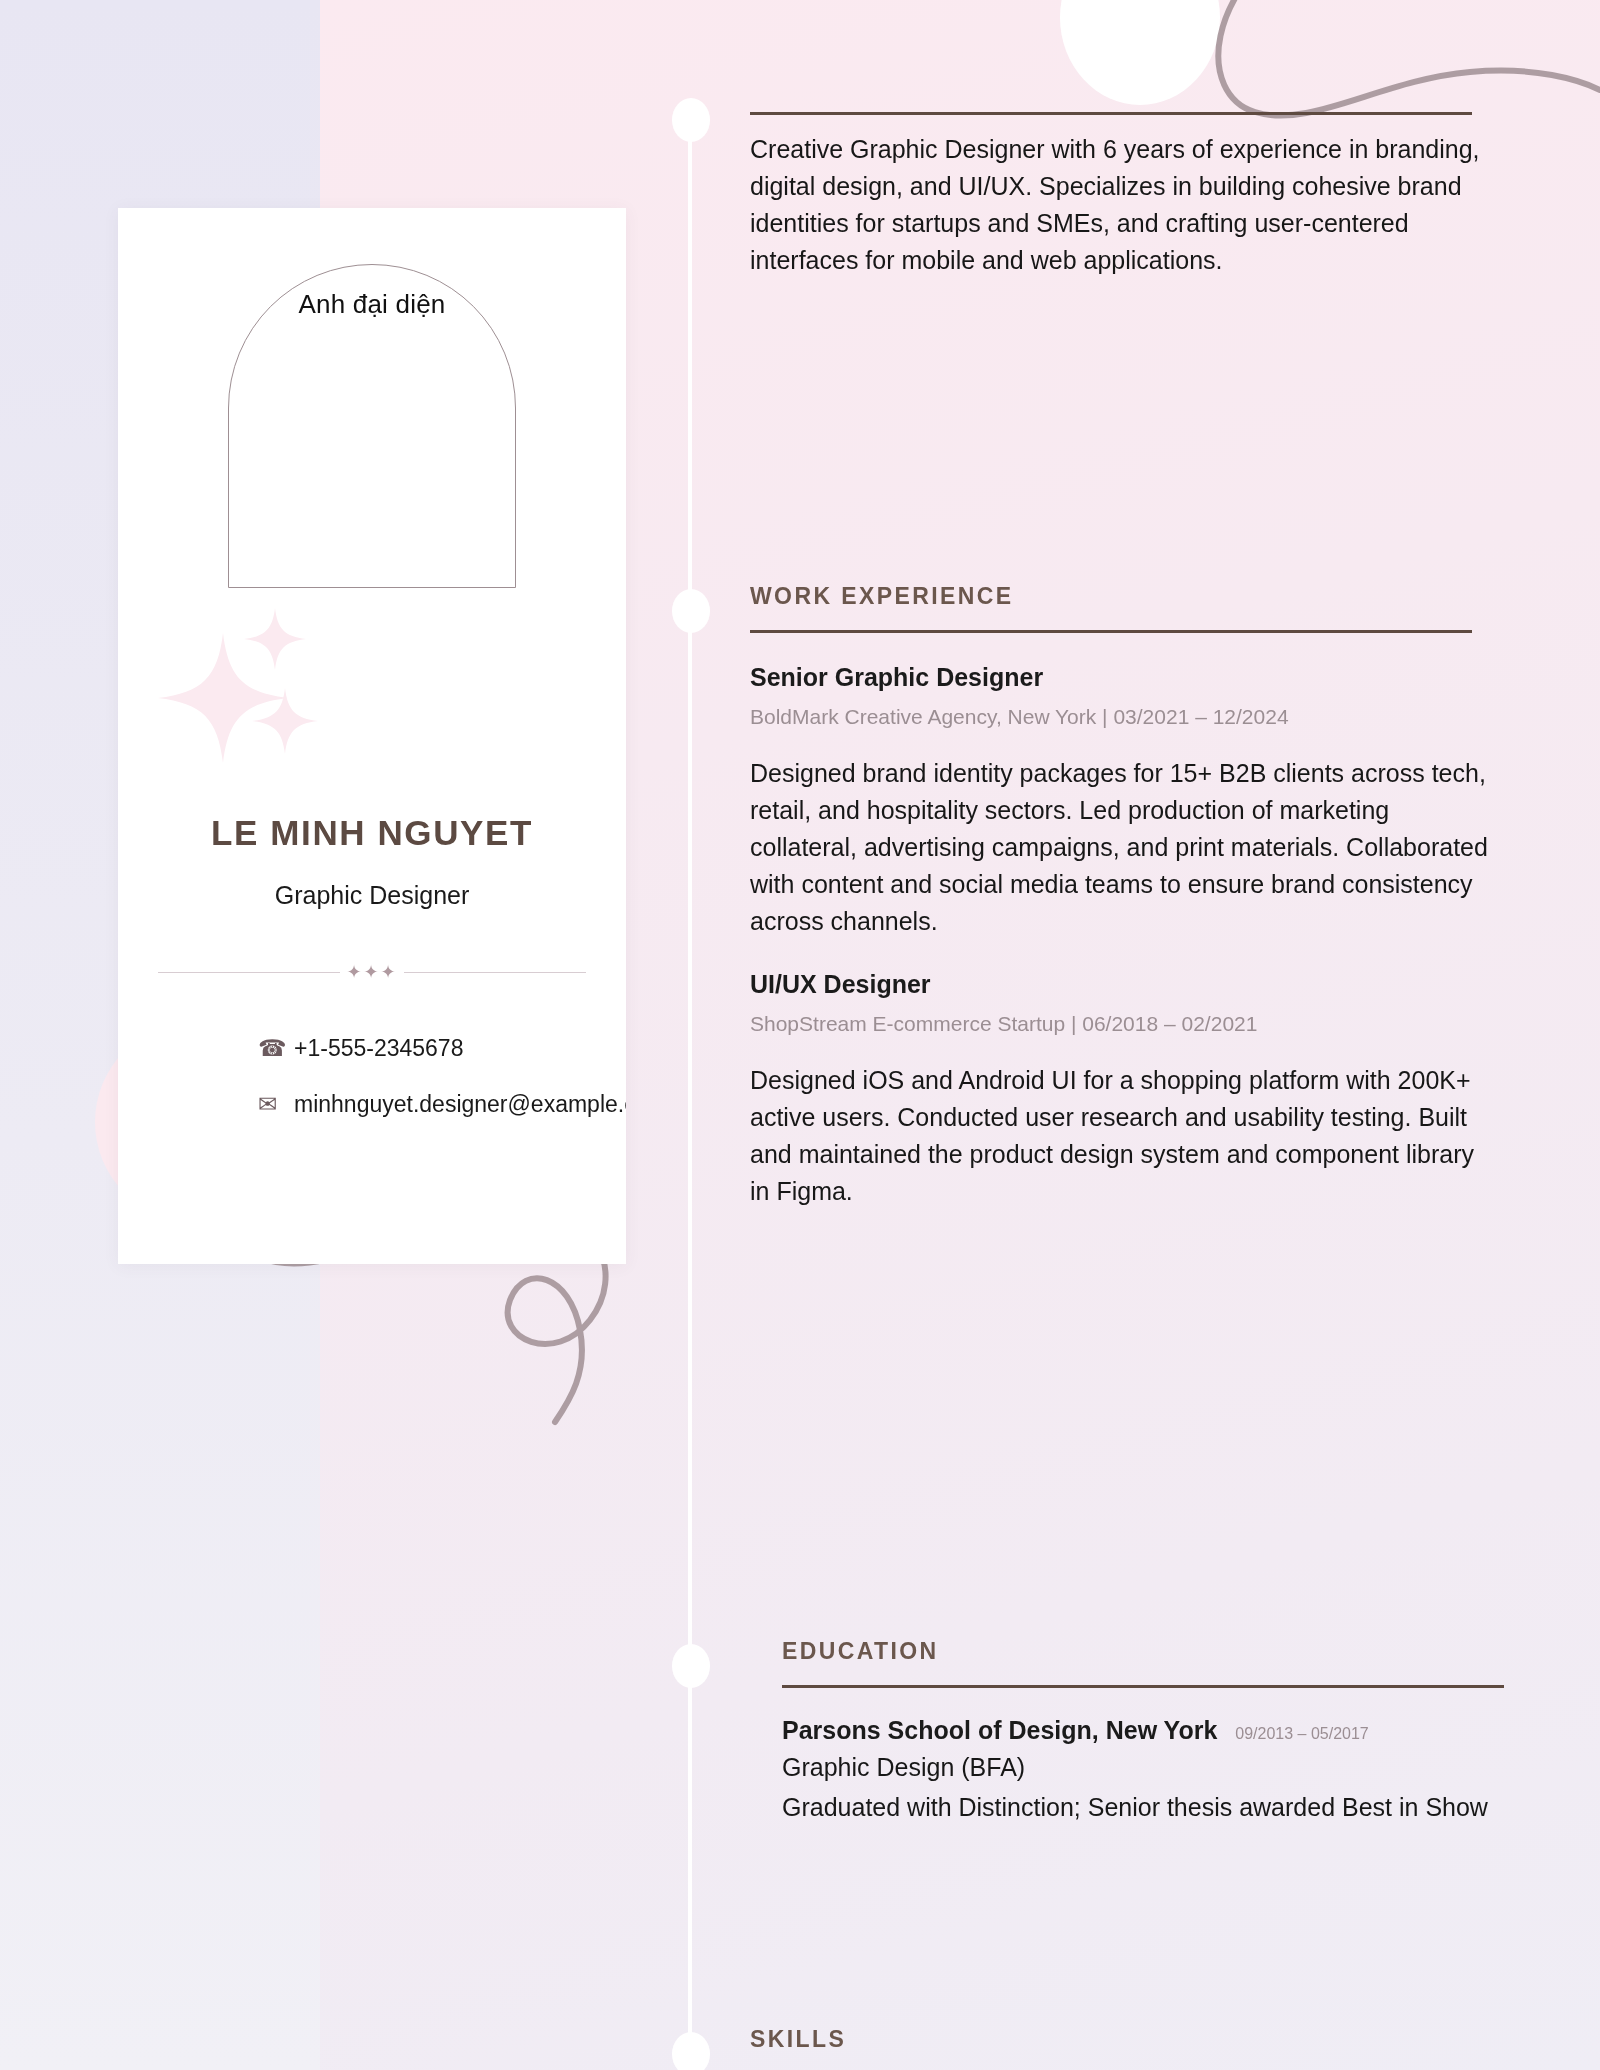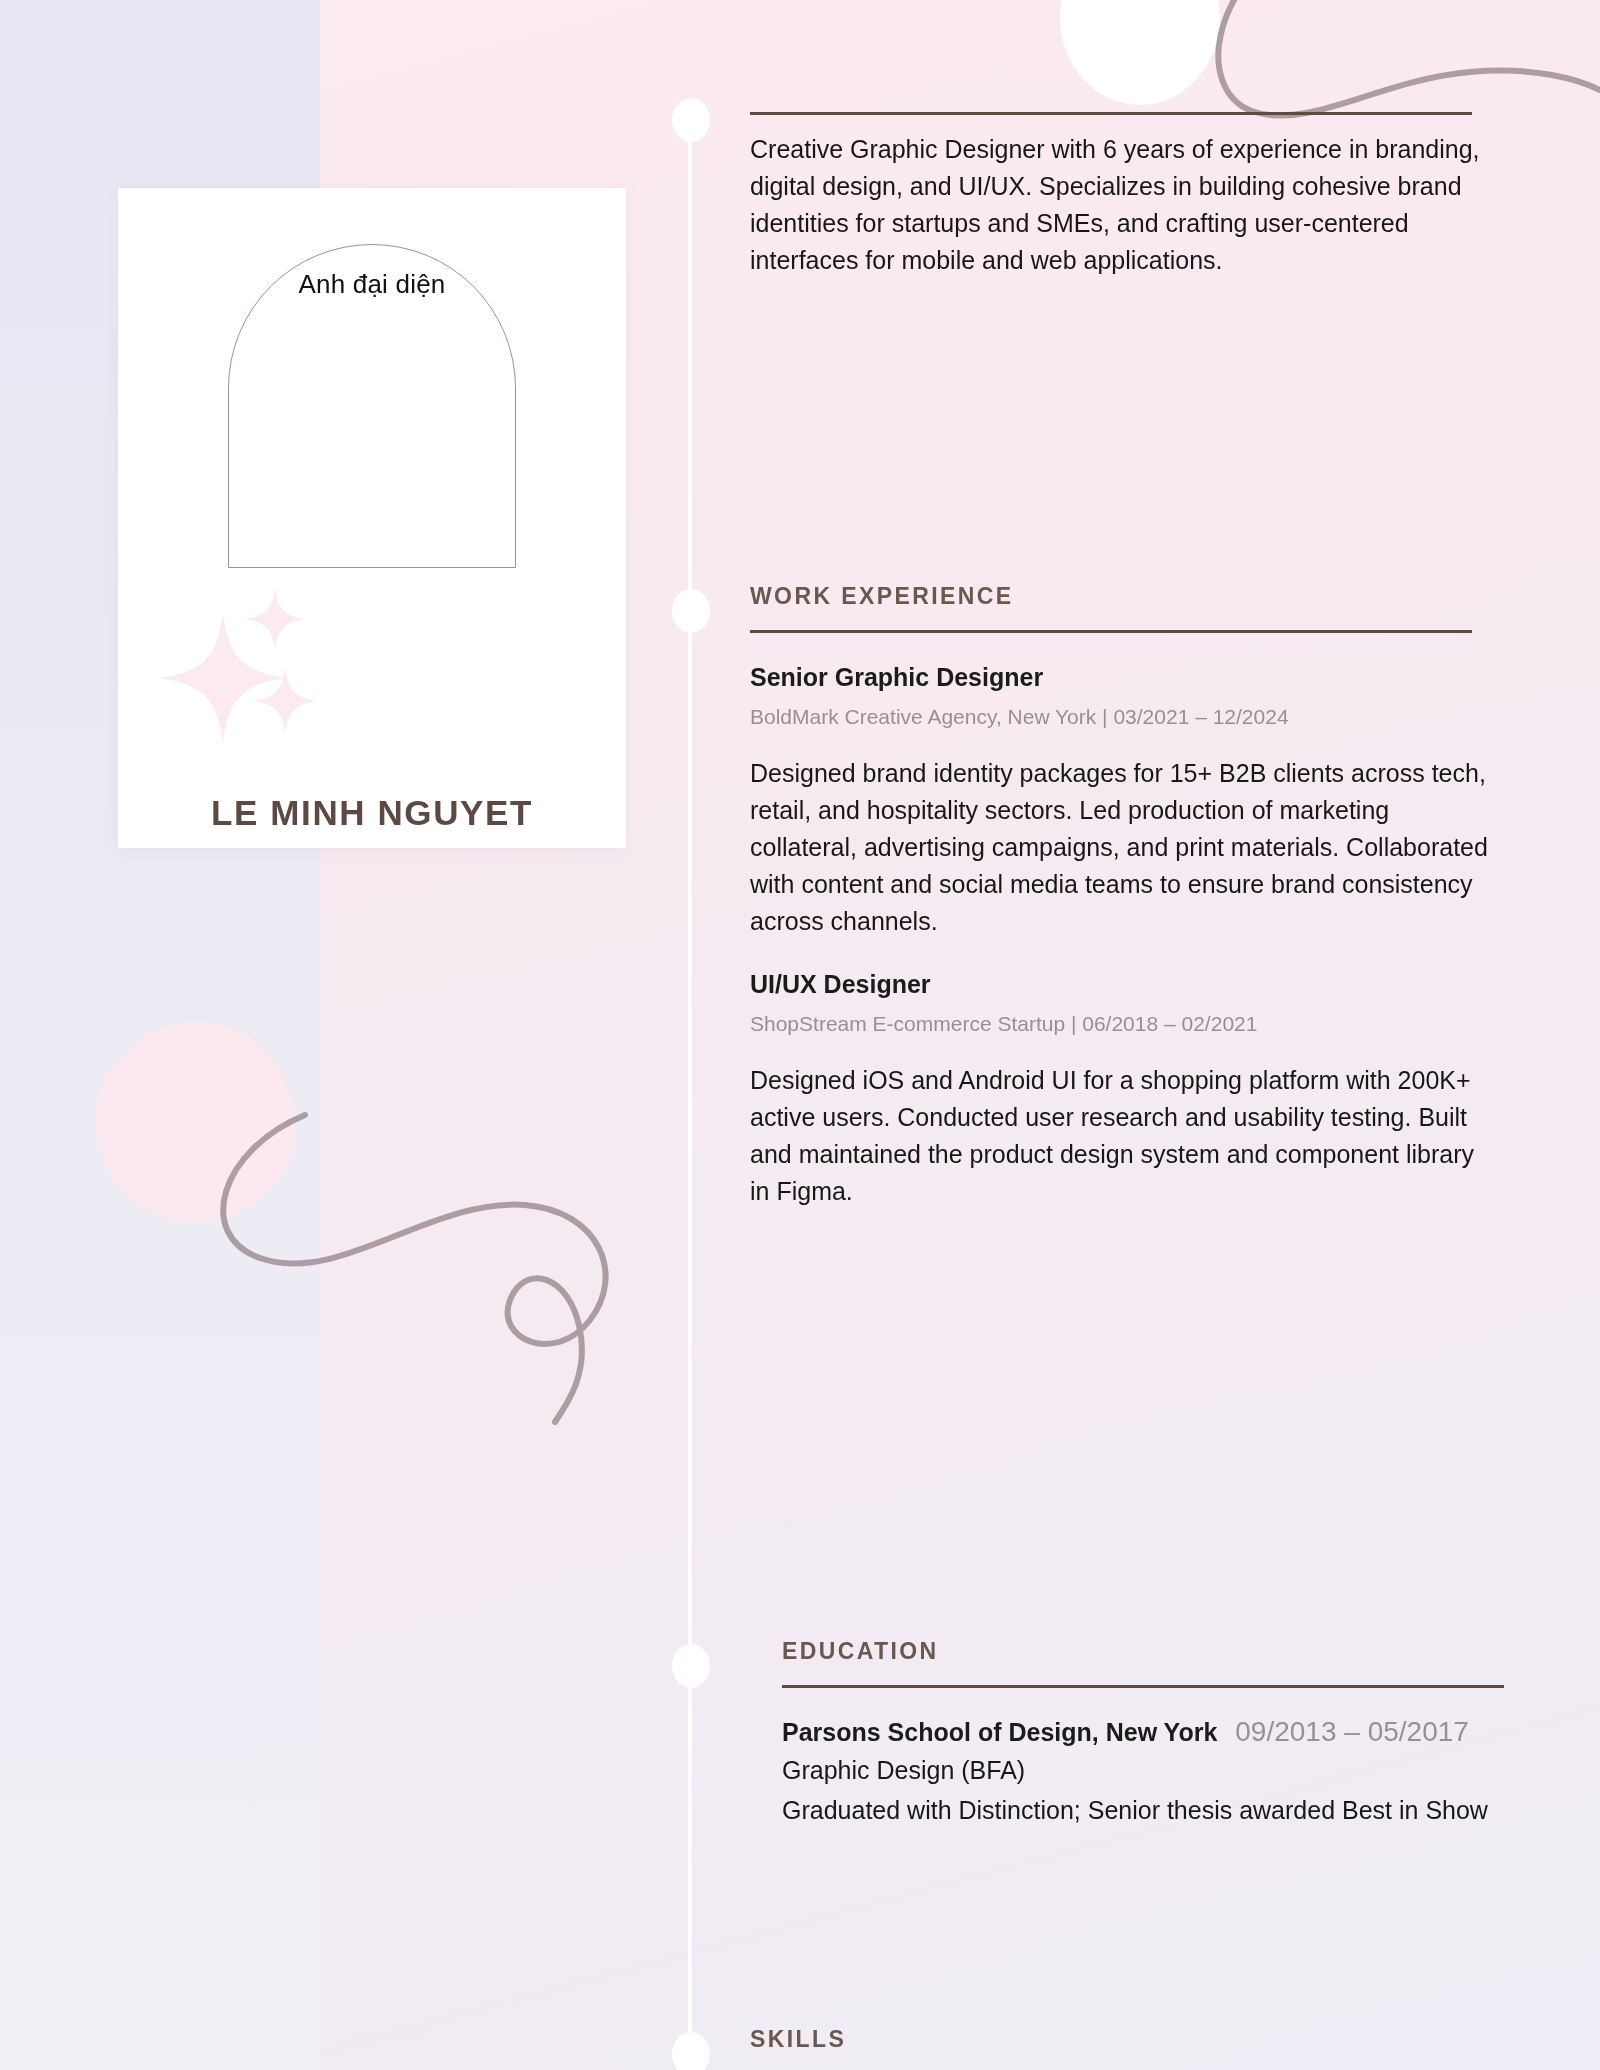--- a/index.html
+++ b/index.html
@@ -31,22 +31,22 @@
   #decor-circle-left {
     left:95px; top:1022px; width:200px; height:200px;
     border-radius:50%;
     background:#fbe9ef;
   }
   #decor-swirl-top { left:1080px; top:-40px; }
   #decor-swirl-bottom { left:100px; top:1000px; }
 
   
   #profile-card {
-    position:absolute; left:118px; top:188px;
-    width:508px; height:660px;
+    position:absolute; left:118px; top:208px;
+    width:508px; height:1056px;
     background:#ffffff;
     box-shadow:0 2px 16px rgba(90,70,80,0.06);
     overflow:hidden;
   }
   #avatar-arch {
     position:absolute; left:50%; top:56px; transform:translateX(-50%);
     width:288px; height:324px;
     border:1.6px solid #9e8f93;
     border-radius:144px 144px 0 0;
     display:flex; align-items:flex-start; justify-content:center;
@@ -135,21 +135,21 @@
 
   .job { margin-top:30px; }
   .job:first-of-type { margin-top:28px; }
   .job-title { font-size:25px; font-weight:bold; color:#1b1b1b; }
   .job-meta  { margin-top:13px; font-size:21px; color:#9b8e93; }
   .job-desc  { margin-top:26px; font-size:25px; line-height:1.48; color:#171717; }
 
   .edu { margin-top:28px; }
   .edu-head { display:flex; align-items:baseline; }
   .edu-school { font-size:25px; font-weight:bold; color:#1b1b1b; }
-  .edu-dates  { margin-left:18px; font-size:28px; color:#9b8e93; white-space:nowrap; }
+  .edu-dates  { margin-left:18px; font-size:16px; color:#9b8e93; white-space:nowrap; }
   .edu-line   { margin-top:5px; font-size:25px; line-height:1.4; color:#171717; }
 </style>
 </head>
 <body>
 
 <div id="bg-left"></div>
 <div id="bg-right"></div>
 
 <div class="decor" id="decor-circle-topright"></div>
 <div class="decor" id="decor-circle-left"></div>

